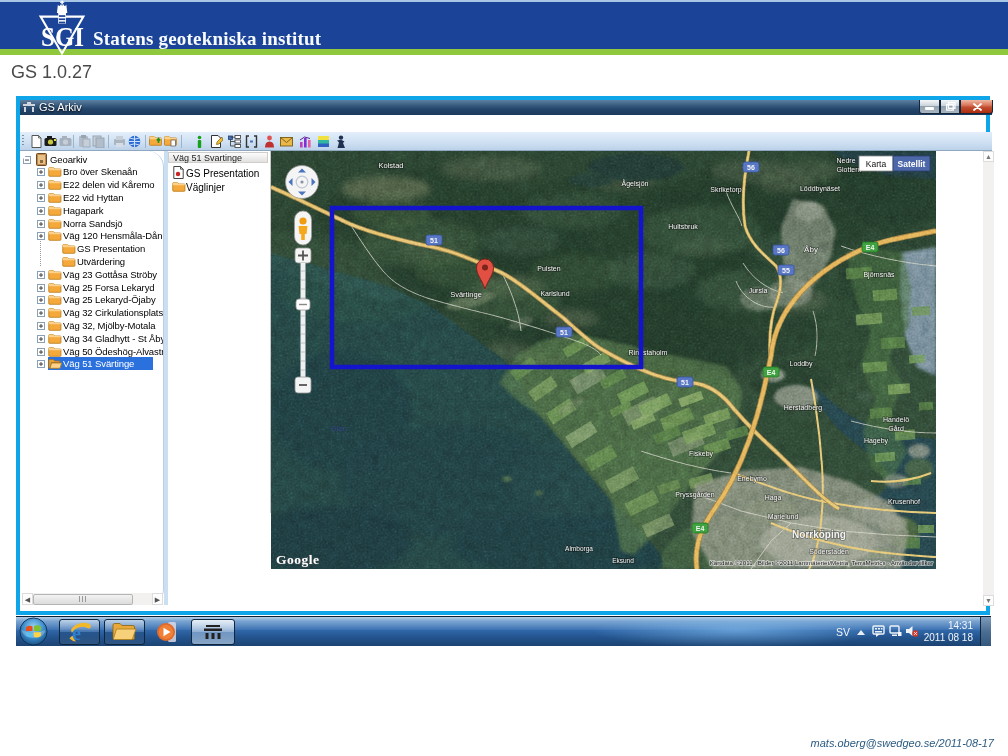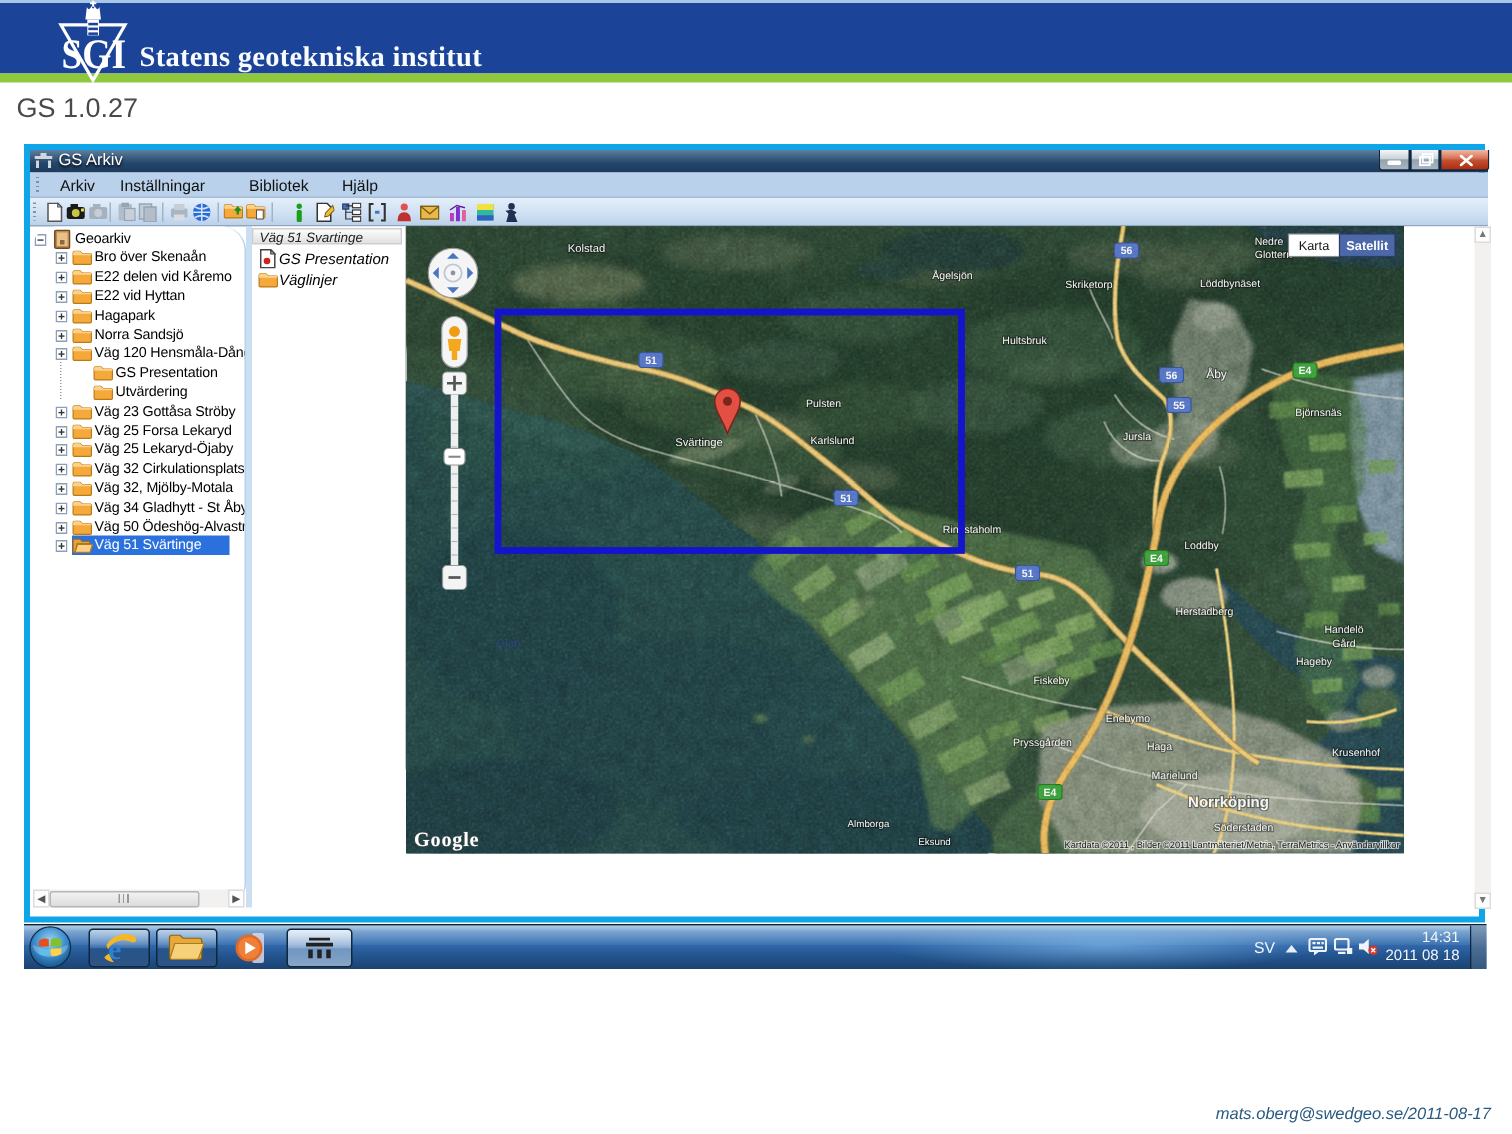--- a/index.html
+++ b/index.html
@@ -28,21 +28,21 @@
 #menubar{left:0;top:15px;width:972px;height:17px;background:#b9d1eb;border-bottom:1px solid #a4bcd6;box-sizing:border-box;}
 .menuitem{top:2.5px;font-size:10.5px;color:#111;}
 #toolbar{left:0;top:32px;width:972px;height:19px;
  background:linear-gradient(to bottom,#e3eefa 0%,#d0e1f3 55%,#bcd2e9 100%);
  border-bottom:1px solid #8fa8c0;box-sizing:border-box;}
 
 #treepanel{left:1px;top:51px;width:143px;height:454px;background:#fff;
  border-right:1px solid #b9d1eb;box-sizing:border-box;overflow:hidden;border-radius:16px;}
 #splitter{left:144px;top:51px;width:4px;height:454px;background:#cbdff3;}
 #midpanel{left:148px;top:51px;width:103px;height:362px;background:#fff;
- border-right:1px solid #c8c8c8;box-sizing:border-box;font-style:italic;}
+ border-right:1px solid #c8c8c8;box-sizing:border-box;}
 #midheader{left:0;top:1px;width:100px;height:11px;background:linear-gradient(to bottom,#fcfcfc,#e2e1e0);
  border:1px solid #cfcecd;box-sizing:border-box;font-size:9px;color:#222;padding-left:4px;line-height:11px;}
 #mapbox{left:251px;top:51px;width:688px;height:418px;}
 #rightwhite{left:916px;top:51px;width:47px;height:454px;background:#fff;}
 #vscroll{left:963px;top:51px;width:11px;height:455px;background:#f2f1f0;}
 #treehscroll{left:2px;top:493px;width:141px;height:12px;background:#f2f1f0;}
 #statusbar{left:0;top:506px;width:972px;height:13px;background:#f1efee;border-top:1px solid #d5d2cf;box-sizing:border-box;}
 
 #taskbar{left:16px;top:616px;width:975px;height:30px;
  background:linear-gradient(to bottom,#8db4d8 0%,#4b84c0 14%,#336cb0 40%,#245590 68%,#1b4372 100%);
@@ -128,27 +128,20 @@
    <svg class="abs" style="left:5px;top:2px;width:10px;height:9px" viewBox="0 0 10 9" fill="none" stroke="#fdfeff" stroke-width="1.3">
         <rect x="2.5" y="0.8" width="6.5" height="5.5"></rect>
         <rect x="0.7" y="2.6" width="6.5" height="5.5"></rect>
       </svg>
  </div>
  <div class="abs capbtn" id="btnclose">
       <svg class="abs" style="left:12px;top:3px;width:9px;height:8px" viewBox="0 0 9 8">
         <path d="M1 1 L8 7 M8 1 L1 7" stroke="#ffffff" stroke-width="1.8" stroke-linecap="round"></path>
       </svg>
     </div>
- <div class="abs" id="menubar">
-  <div class="abs" style="left:4px;top:3px;width:2px;height:10px;background:repeating-linear-gradient(to bottom,#7a93ad 0,#7a93ad 1px,transparent 1px,transparent 3px)"></div>
-  <div class="abs menuitem" style="left:20px">Arkiv</div>
-  <div class="abs menuitem" style="left:60px">Inställningar</div>
-  <div class="abs menuitem" style="left:146px">Bibliotek</div>
-  <div class="abs menuitem" style="left:208px">Hjälp</div>
- </div>
  <div class="abs" id="toolbar">
       <div class="abs" style="left:2px;top:3px;width:2px;height:12px;background:repeating-linear-gradient(to bottom,#7a93ad 0,#7a93ad 1px,transparent 1px,transparent 3px)"></div>
       <svg class="abs" style="left:10px;top:3px;width:13px;height:13px" viewBox="0 0 13 13">
         <path d="M2 0.5 L8.5 0.5 L11 3 L11 12.5 L2 12.5 Z" fill="#fff" stroke="#555" stroke-width="1"></path>
         <path d="M8.5 0.5 L8.5 3 L11 3 Z" fill="#ddd" stroke="#555" stroke-width="0.8"></path>
       </svg>
       <svg class="abs" style="left:24px;top:3px;width:13px;height:13px" viewBox="0 0 13 13">
         <rect x="0.5" y="3" width="12" height="8" rx="1.5" fill="#1a1a1a"></rect>
         <rect x="3" y="1" width="5" height="3" fill="#1a1a1a"></rect>
         <circle cx="6.5" cy="7" r="2.6" fill="#c8c840"></circle>

